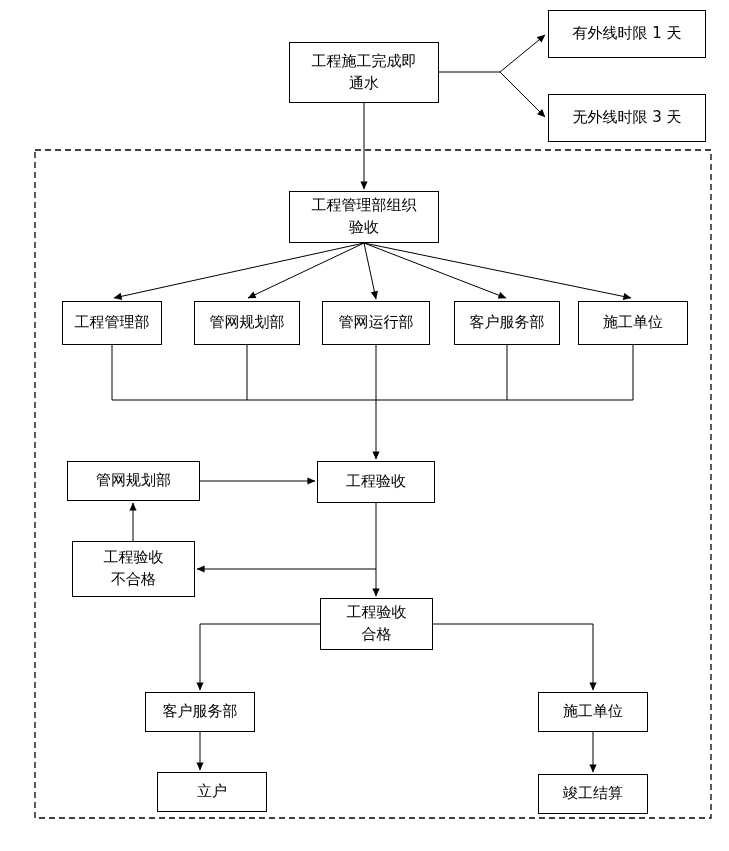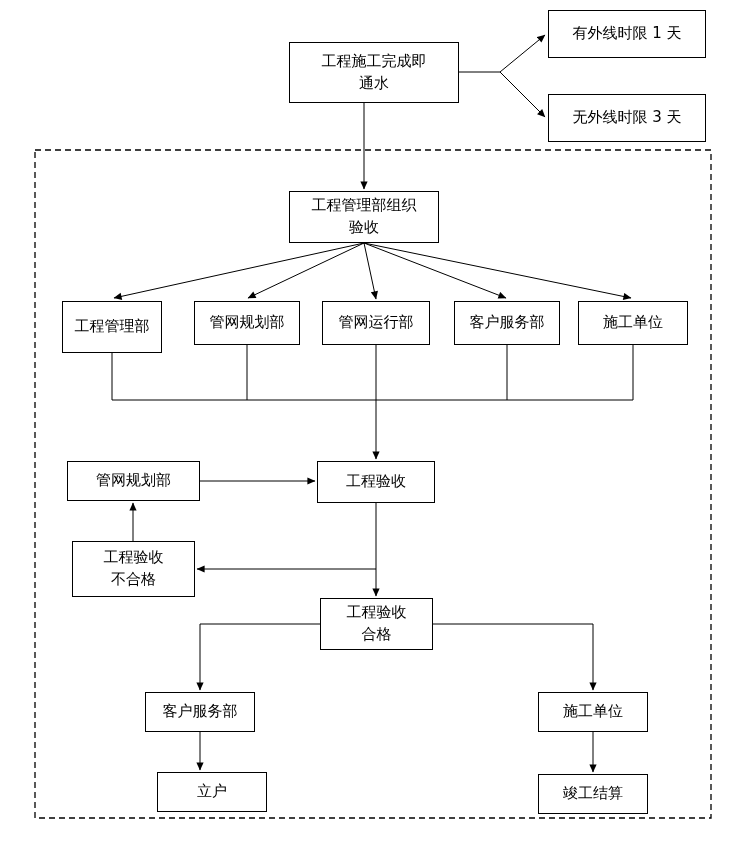--- a/index.html
+++ b/index.html
@@ -65,31 +65,31 @@
 
     <path d="M133,541 V503" marker-end="url(#arr)"></path>
 
     <path d="M320,624 H200 V690" marker-end="url(#arr)"></path>
     <path d="M433,624 H593 V690" marker-end="url(#arr)"></path>
 
     <path d="M200,732 V770" marker-end="url(#arr)"></path>
     <path d="M593,732 V772" marker-end="url(#arr)"></path>
   </svg>
 
-  <div class="node" style="left:289px; top:42px;  width:170px; height:61px">工程施工完成即
+  <div class="node" style="left:289px; top:42px;  width:150px; height:61px">工程施工完成即
 通水</div>
 
   <div class="node" style="left:548px; top:10px;  width:158px; height:48px">有外线时限 1 天</div>
 
   <div class="node" style="left:548px; top:94px;  width:158px; height:48px">无外线时限 3 天</div>
 
   <div class="node" style="left:289px; top:191px; width:150px; height:52px">工程管理部组织
 验收</div>
 
-  <div class="node" style="left:62px;  top:301px; width:100px; height:52px">工程管理部</div>
+  <div class="node" style="left:62px;  top:301px; width:100px; height:44px">工程管理部</div>
 
   <div class="node" style="left:322px; top:301px; width:108px; height:44px">管网运行部</div>
 
   <div class="node" style="left:194px; top:301px; width:106px; height:44px">管网规划部</div>
 
   <div class="node" style="left:454px; top:301px; width:106px; height:44px">客户服务部</div>
 
   <div class="node" style="left:578px; top:301px; width:110px; height:44px">施工单位</div>
 
   <div class="node" style="left:67px;  top:461px; width:133px; height:40px">管网规划部</div>

